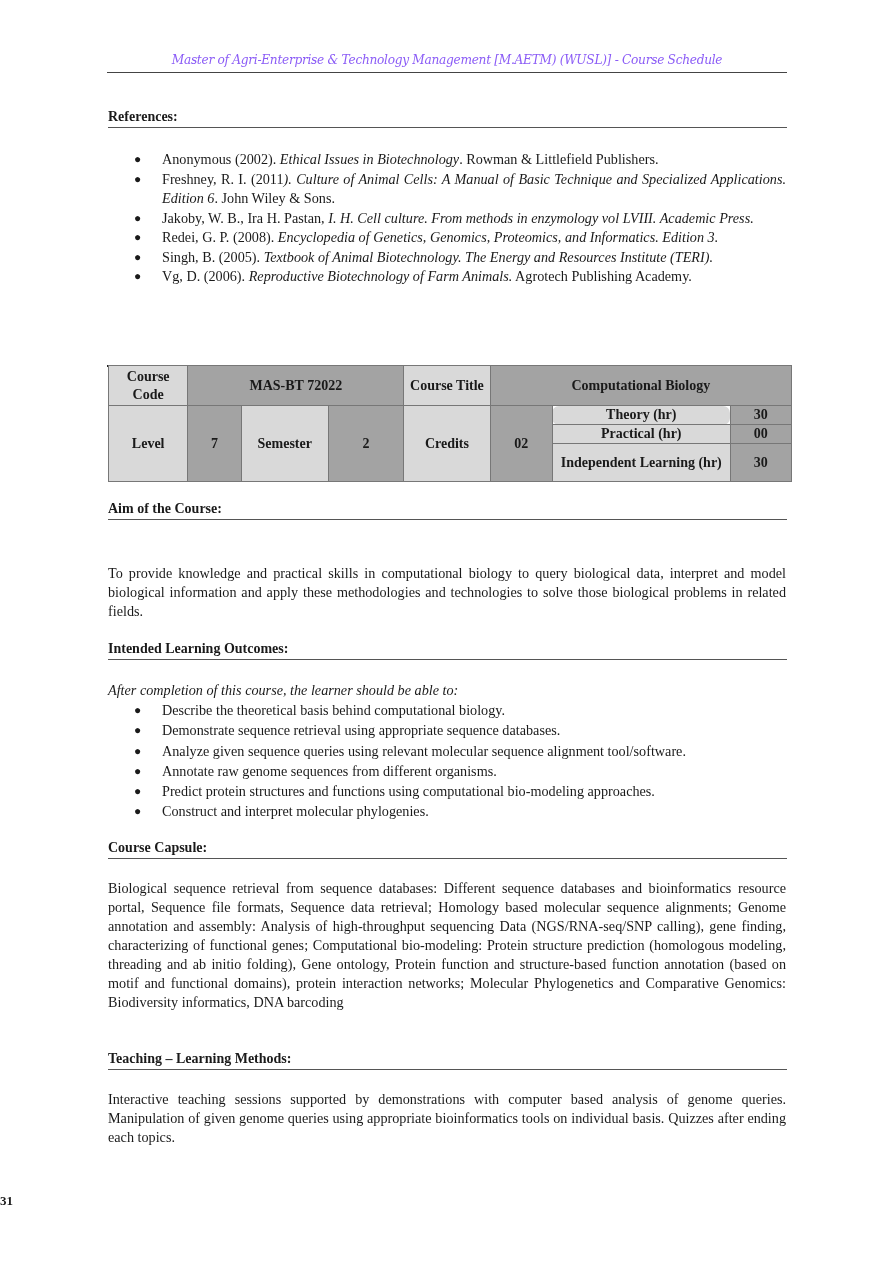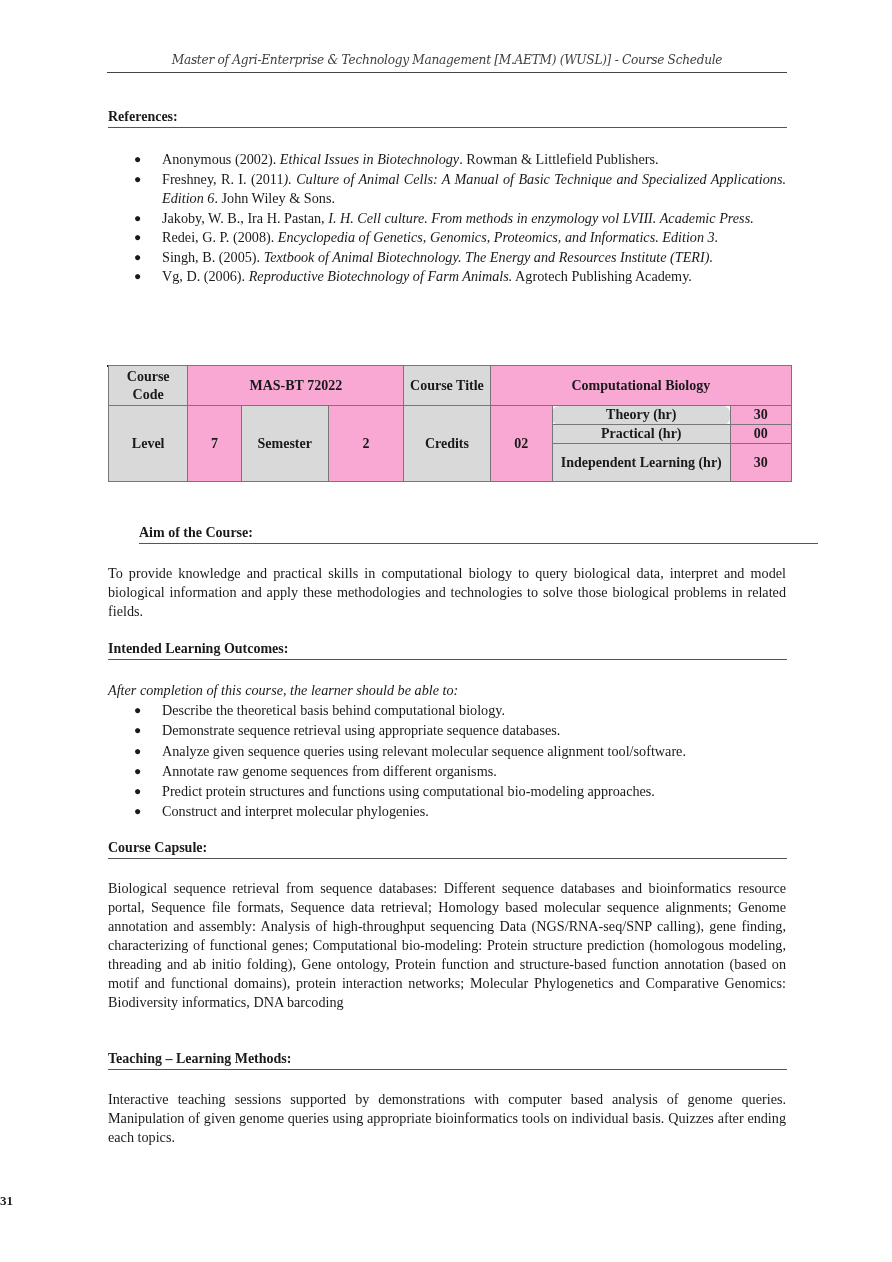--- a/index.html
+++ b/index.html
@@ -1,35 +1,35 @@
 <!DOCTYPE html>
 <html><head>
 <meta charset="utf-8">
 <style>
   html, body { margin: 0; padding: 0; background: #ffffff; }
   body { width: 892px; height: 1262px; position: relative; overflow: hidden;
          font-family: "Liberation Serif", serif; color: #1a1a1a; }
   .page-header { position: absolute; left: 107px; top: 53px; width: 680px; text-align: center;
                  font-family: "DejaVu Serif", serif; font-style: italic; font-size: 12.2px;
-                 letter-spacing: -0.3px; color: #404040; }
+                 letter-spacing: -0.3px; color: #8b5cf6; }
   .header-rule { position: absolute; left: 107px; top: 72px; width: 680px; height: 1px; background: #444; }
   .section-h { position: absolute; left: 108px; width: 679px; font-weight: bold; font-size: 14px;
                border-bottom: 1px solid #555; padding-bottom: 2px; line-height: 17px; }
   ul.refs, ul.ilo { position: absolute; margin: 0; padding: 0; list-style: none; }
   ul.refs { left: 108px; top: 150px; width: 678px; }
   ul.refs li, ul.ilo li { position: relative; padding-left: 54px; font-size: 14.2px; line-height: 19.5px;
                text-align: justify; }
   ul.refs li .bullet, ul.ilo li .bullet { position: absolute; left: 26px; top: 0; font-size: 12px; }
   i { }
   .thick-rule { position: absolute; left: 107px; top: 365px; width: 680px; height: 2px; background: #222; }
   table.course { position: absolute; left: 108px; top: 365px; width: 684px; border-collapse: collapse;
                  font-size: 14px; font-weight: bold; text-align: center; }
   table.course td { border: 1px solid #777; padding: 0 4px; line-height: 18px; }
   td.grey { background: #d9d9d9; }
-  td.white { background: #f9a8d4; }
+  td.white { background: #a3a3a3; }
   .para { position: absolute; left: 108px; width: 678px; font-size: 14.2px; line-height: 19px;
           text-align: justify; }
   .intro { position: absolute; left: 108px; top: 681px; font-size: 14.2px; font-style: italic; line-height: 19px; }
   ul.ilo { left: 108px; top: 700px; width: 678px; }
   ul.ilo li { line-height: 20.3px; }
   .page-num { position: absolute; left: 0; width: 892px; top: 1193px; text-align: left;
               font-weight: bold; font-size: 13px; }
 </style>
 </head>
 <body>
@@ -72,21 +72,21 @@
     <td class="grey">Practical (hr)</td>
     <td class="white">00</td>
   </tr>
   <tr style="height:38px;">
     <td class="grey">Independent Learning (hr)</td>
     <td class="white">30</td>
   </tr>
 </tbody>
   </table>
 
-<div class="section-h" style="top:524px;margin-left:31px;">Aim of the Course:</div>
+<div class="section-h" style="top:500px;">Aim of the Course:</div>
 <div class="para" style="top:564px;">To provide knowledge and practical skills in computational biology to query biological data, interpret and model biological information and apply these methodologies and technologies to solve those biological problems in related fields.</div>
 
 <div class="section-h" style="top:640px;">Intended Learning Outcomes:</div>
 <div class="intro">After completion of this course, the learner should be able to:</div>
 <ul class="ilo">
   <li><span class="bullet">●</span><span>Describe the theoretical basis behind computational biology.</span></li>
   <li><span class="bullet">●</span><span>Demonstrate sequence retrieval using appropriate sequence databases.</span></li>
   <li><span class="bullet">●</span><span>Analyze given sequence queries using relevant molecular sequence alignment tool/software.</span></li>
   <li><span class="bullet">●</span><span>Annotate raw genome sequences from different organisms.</span></li>
   <li><span class="bullet">●</span><span>Predict protein structures and functions using computational bio-modeling approaches.</span></li>

